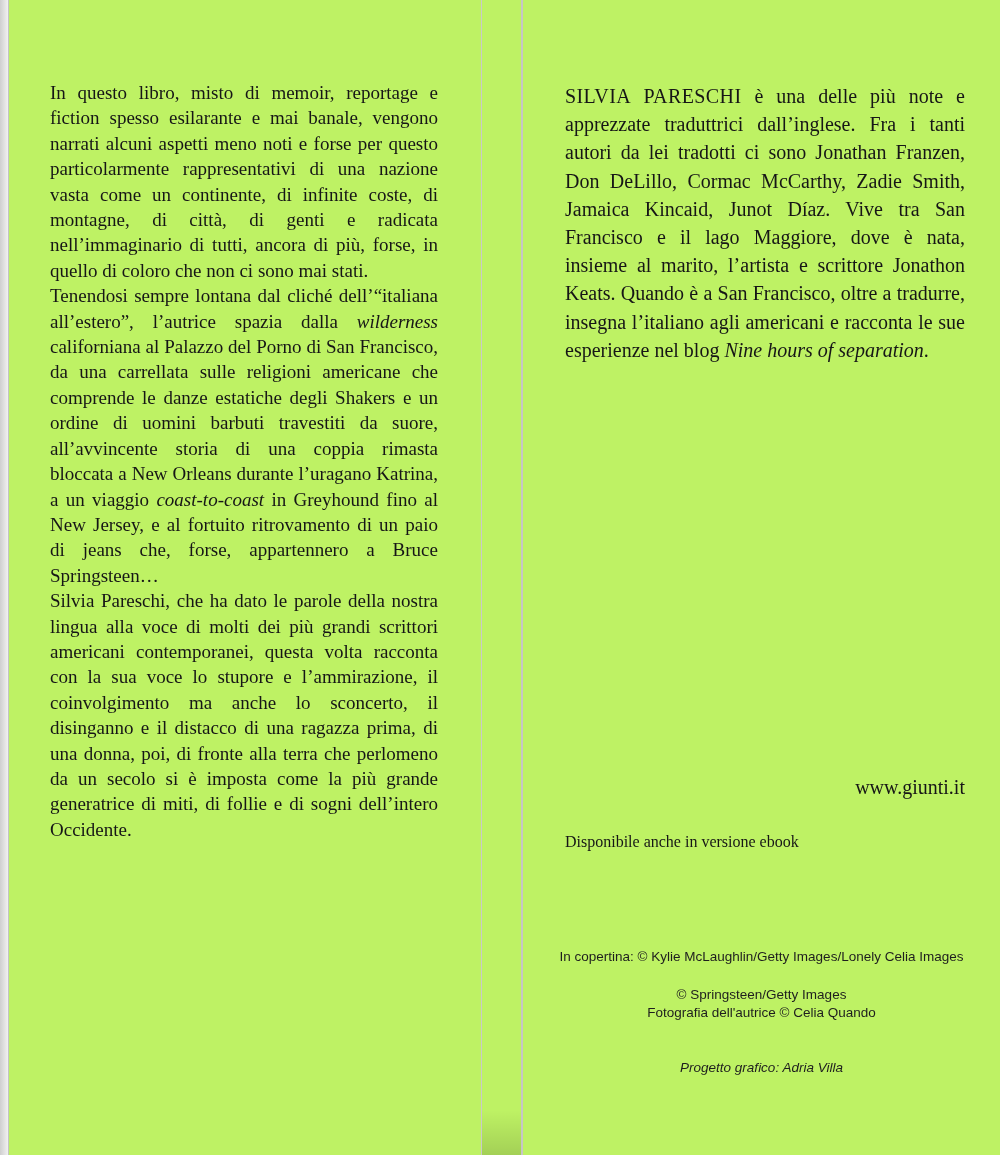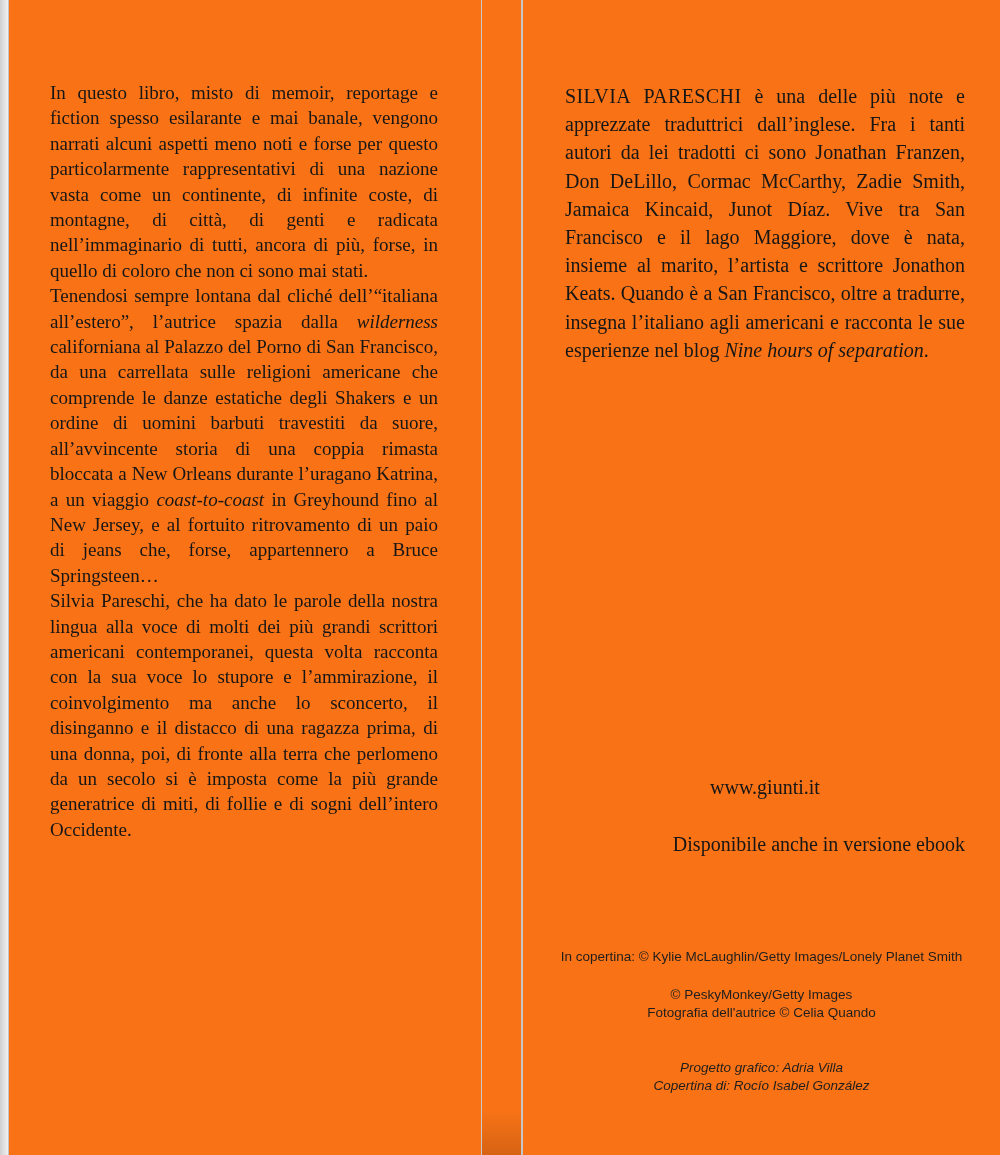--- a/index.html
+++ b/index.html
@@ -1,19 +1,19 @@
 <!DOCTYPE html>
 <html><head>
 <meta charset="utf-8">
 <style>
   html,body{margin:0;padding:0;background:#ffffff;}
   .page{
     position:relative;
     width:1000px;height:1155px;
-    background:#f97316;
+    background:#bef264;
     overflow:hidden;
     font-family:"Liberation Serif", serif;
     color:#161616;
   }
   .edge-strip{
     position:absolute;left:0;top:0;width:8px;height:100%;
     background:linear-gradient(to right,#cfcfcf,#f1f1f1);
     border-right:1px solid #c3c3c3;
   }
   .gutter-line-left{
@@ -38,25 +38,25 @@
   .right-flap{position:absolute;left:523px;top:0;width:442px;height:100%;}
   .bio{
     position:absolute;left:42px;top:82px;width:400px;
     font-size:20px;line-height:28.2px;
     text-align:justify;margin:0;
   }
   .it{font-style:italic;font-family:Liberation Serif, serif;}
   .caps{letter-spacing:0.4px;}
   .website{
     position:absolute;left:42px;top:776px;width:400px;
-    font-size:20px;text-align:center;
+    font-size:20px;text-align:right;
   }
   .ebook{
     position:absolute;left:42px;top:833px;width:400px;
-    font-size:20px;text-align:right;
+    font-size:16px;text-align:left;
   }
   .credit-cover,.credit-interiors,.credit-design{
     position:absolute;left:0;width:477px;
     font-family:"Liberation Sans", sans-serif;
     font-size:13.5px;line-height:18px;
     text-align:center;color:#1e1e1e;
   }
   .credit-cover{top:948px;}
   .credit-interiors{top:986px;}
   .credit-design{top:1059px;font-style:italic;}
@@ -79,28 +79,27 @@
       </div>
   </div>
 
   <div class="right-flap">
     <p class="bio" id="bio"><span class="caps">SILVIA PARESCHI</span><span> è una delle più note e apprezzate traduttrici dall’inglese. Fra i tanti autori da lei tradotti ci sono Jonathan Franzen, Don DeLillo, Cormac McCarthy, Zadie Smith, Jamaica Kincaid, Junot Díaz. Vive tra San Francisco e il lago Maggiore, dove è nata, insieme al marito, l’artista e scrittore Jonathon Keats. Quando è a San Francisco, oltre a tradurre, insegna l’italiano agli americani e racconta le sue esperienze nel blog </span><span class="it">Nine hours of separation</span><span>.</span></p>
 
     <div class="website">www.giunti.it</div>
 
     <div class="ebook">Disponibile anche in versione ebook</div>
 
-    <div class="credit-cover">In copertina: © Kylie McLaughlin/Getty Images/Lonely Planet Smith</div>
+    <div class="credit-cover">In copertina: © Kylie McLaughlin/Getty Images/Lonely Celia Images</div>
 
     <div class="credit-interiors">
       <div id="interior-credit-lines">
-          <div>© PeskyMonkey/Getty Images</div>
+          <div>© Springsteen/Getty Images</div>
           <div>Fotografia dell'autrice © Celia Quando</div>
         </div>
     </div>
 
     <div class="credit-design" id="design-credit-lines">
         <div>Progetto grafico: Adria Villa</div>
-        <div>Copertina di: Rocío Isabel González</div>
       </div>
   </div>
 
 </div>
 
 </body></html>

